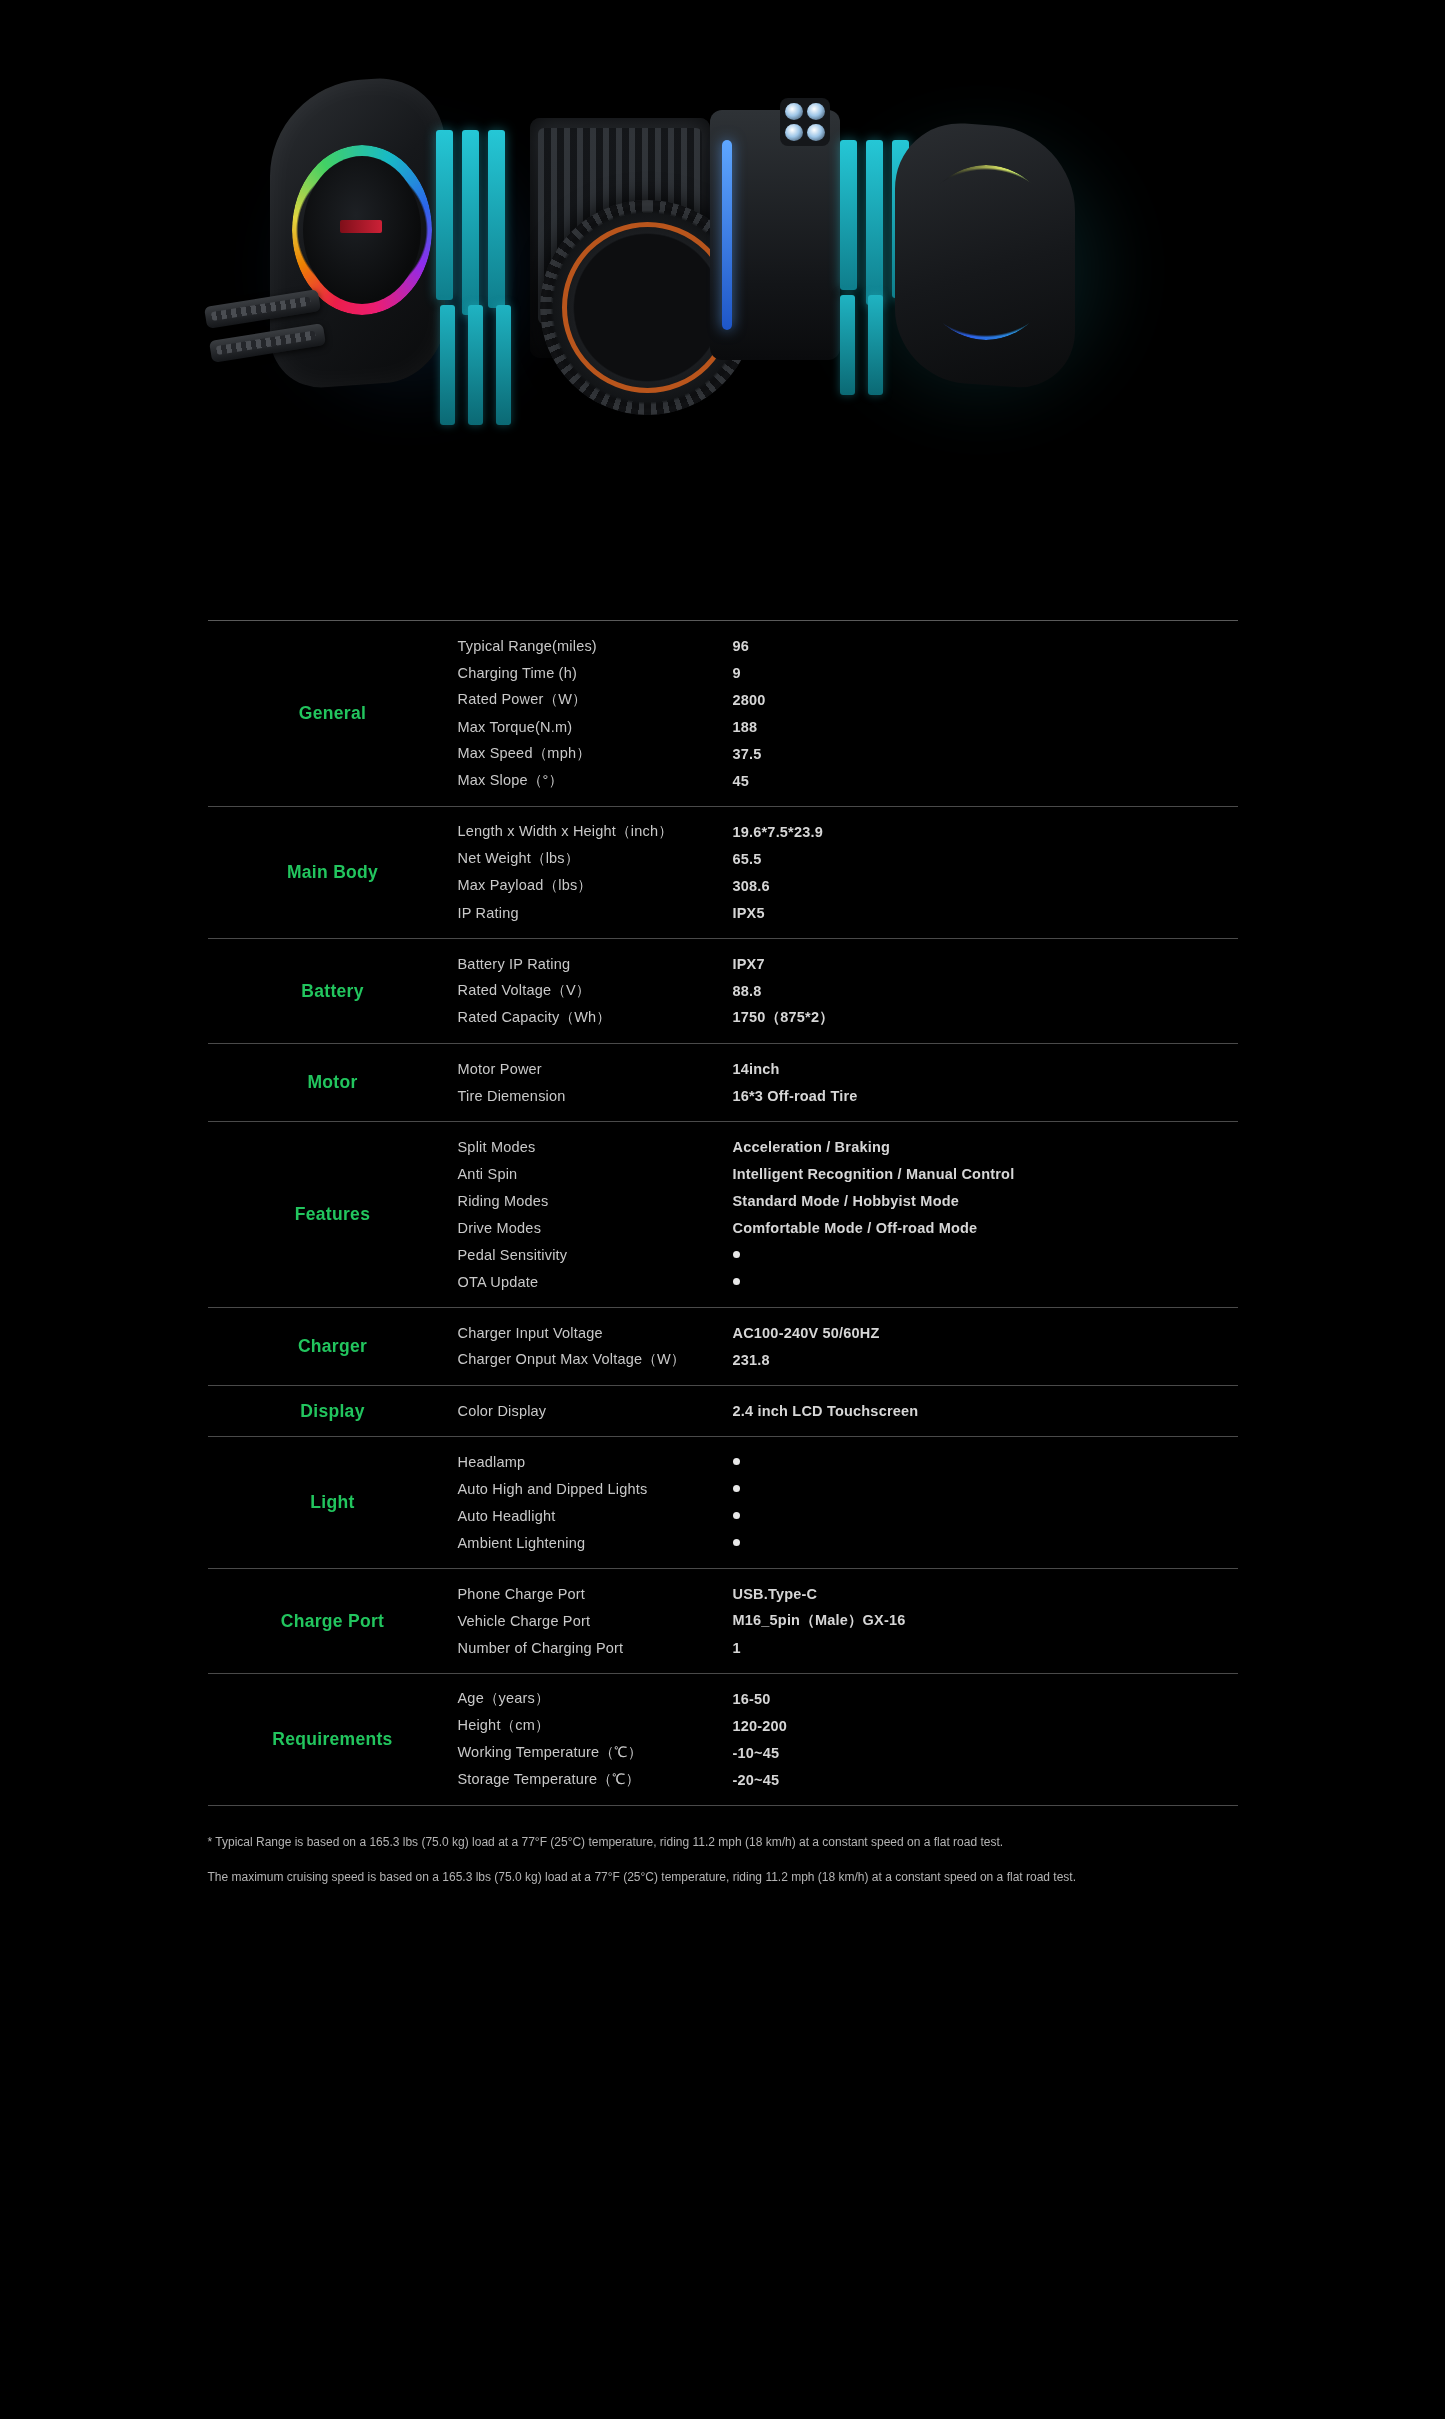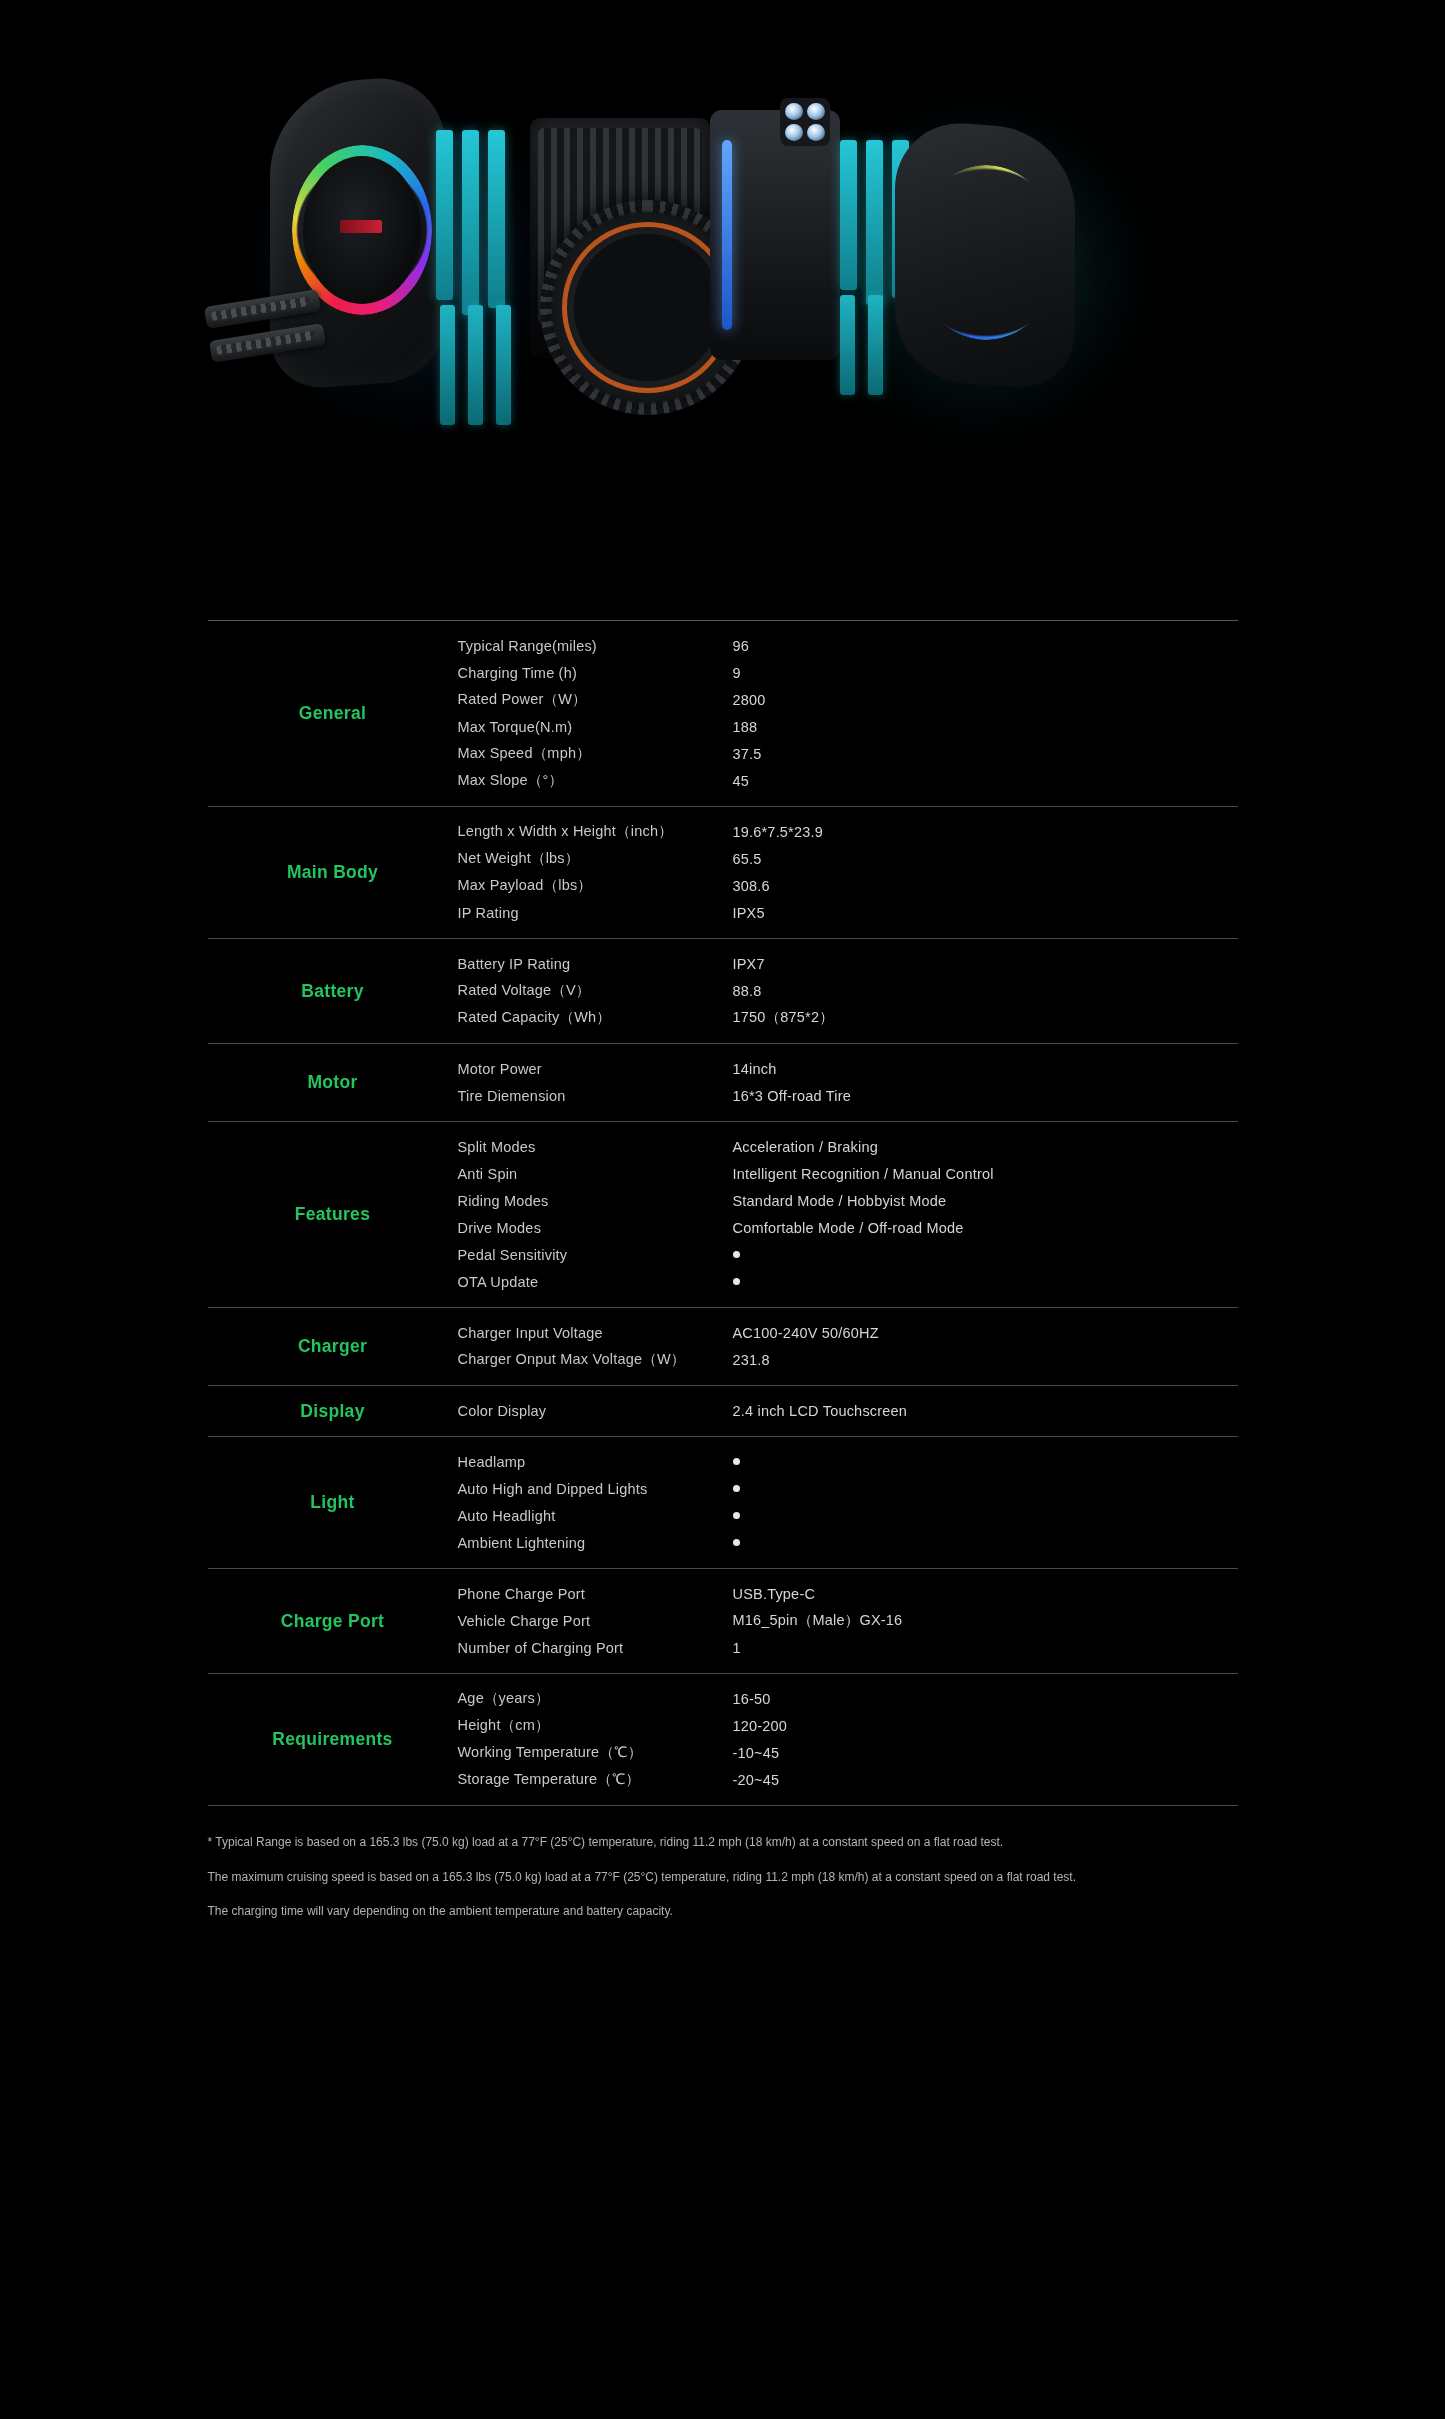--- a/index.html
+++ b/index.html
@@ -299,20 +299,21 @@
     color: #cfcfcf;
     letter-spacing: .2px;
   }
   .row .k {
     width: 275px;
     flex: 0 0 275px;
     color: #c9c9c9;
   }
   .row .v {
     color: #d6d6d6;
+    font-weight: bold;
   }
   .dot {
     display: inline-block;
     width: 7px;
     height: 7px;
     border-radius: 50%;
     background: #e8e8e8;
     vertical-align: middle;
     position: relative;
     top: -1px;
@@ -591,16 +592,15 @@
             </td>
           </tr>
         </tbody>
     </table>
     <div class="table-bottom"></div>
   </div>
 
   <div class="notes" id="notes">
       <p>* Typical Range is based on a 165.3 lbs (75.0 kg) load at a 77°F (25°C) temperature, riding 11.2 mph (18 km/h) at a constant speed on a flat road test.</p>
       <p>The maximum cruising speed is based on a 165.3 lbs (75.0 kg) load at a 77°F (25°C) temperature, riding 11.2 mph (18 km/h) at a constant speed on a flat road test.</p>
-      <p>The charging time will vary depending on the ambient temperature and battery capacity.</p>
     </div>
 
 </div>
 
 </body></html>

